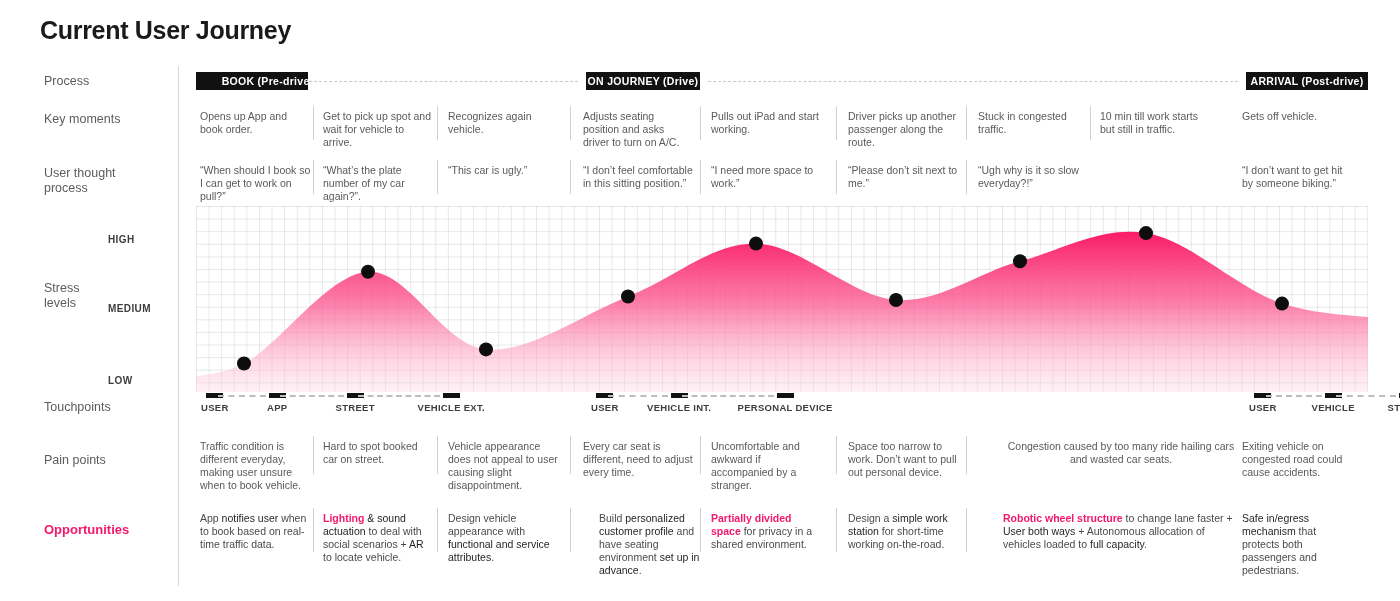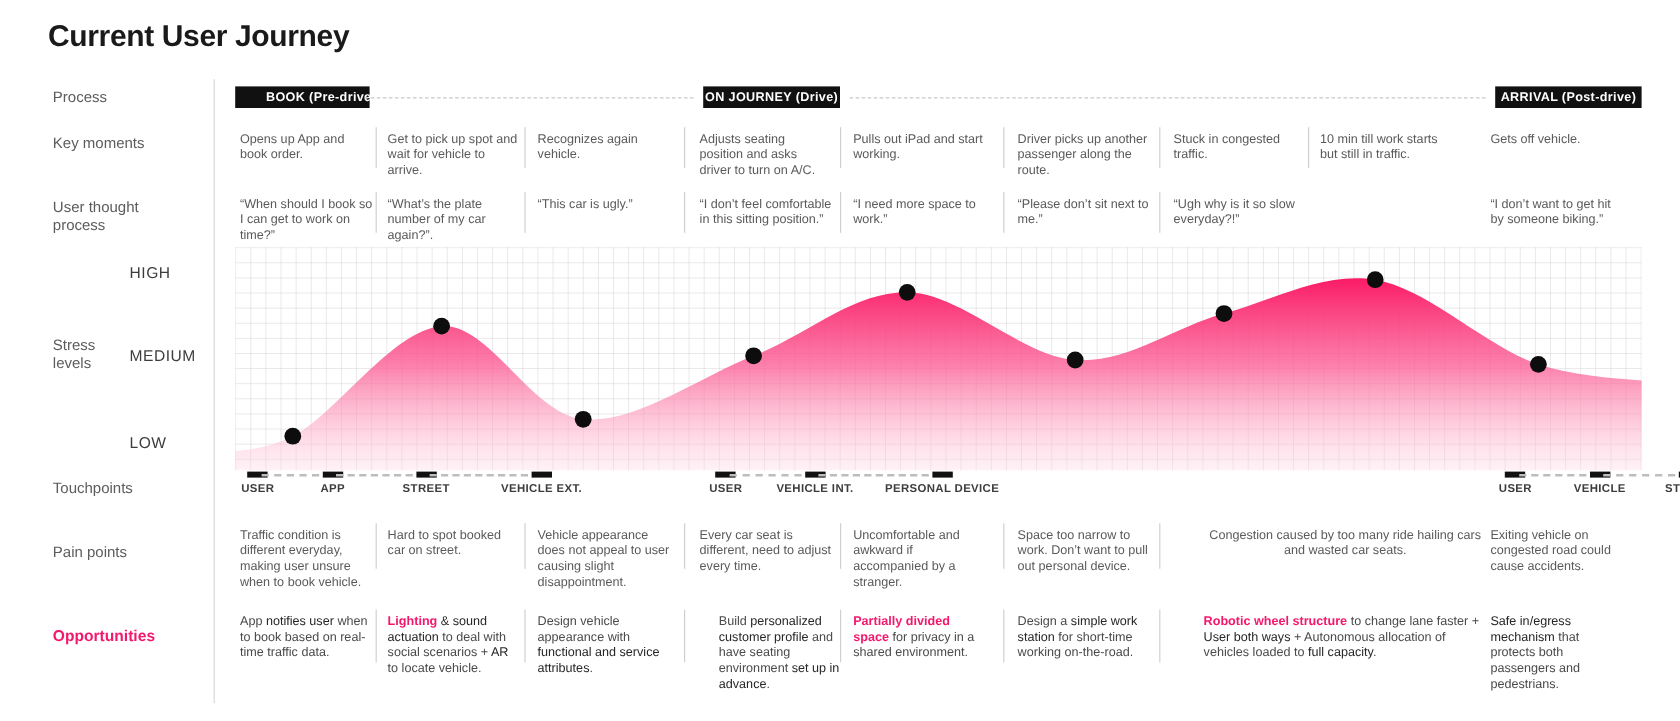--- a/index.html
+++ b/index.html
@@ -33,24 +33,25 @@
     font-size: 12.5px;
     color: #5c5c5c;
     line-height: 15px;
     width: 110px;
   }
   .row-label.accent { color: #f4186d; font-weight: bold; font-size: 13px; }
 
   .axis-label {
     position: absolute;
     left: 108px;
-    font-size: 13px;
-    font-weight: normal;
+    font-size: 10px;
+    font-weight: bold;
     color: #3d3d3d;
     letter-spacing: 0.4px;
+    margin-top: 14px;
   }
 
   
   .vsep {
     position: absolute;
     left: 178px; top: 66px;
     width: 1px; height: 520px;
     background: #d8d8d8;
   }
 
@@ -165,21 +166,21 @@
       <div class="cell-div" style="left: 313px; top: 106px; height: 34px;"></div>
       <div class="cell-div" style="left: 437px; top: 106px; height: 34px;"></div>
       <div class="cell-div" style="left: 570px; top: 106px; height: 34px;"></div>
       <div class="cell-div" style="left: 700px; top: 106px; height: 34px;"></div>
       <div class="cell-div" style="left: 836px; top: 106px; height: 34px;"></div>
       <div class="cell-div" style="left: 966px; top: 106px; height: 34px;"></div>
       <div class="cell-div" style="left: 1090px; top: 106px; height: 34px;"></div>
     </div>
 
   <div id="user-thought-row">
-      <div class="cell" style="left: 200px; top: 164px; width: 112px;">“When should I book so I can get to work on time?”</div>
+      <div class="cell" style="left: 200px; top: 164px; width: 112px;">“When should I book so I can get to work on pull?”</div>
       <div class="cell" style="left: 323px; top: 164px; width: 112px;">“What’s the plate number of my car again?”.</div>
       <div class="cell" style="left: 448px; top: 164px; width: 112px;">“This car is ugly.”</div>
       <div class="cell" style="left: 583px; top: 164px; width: 110px;">“I don’t feel comfortable in this sitting position.”</div>
       <div class="cell" style="left: 711px; top: 164px; width: 110px;">“I need more space to work.”</div>
       <div class="cell" style="left: 848px; top: 164px; width: 112px;">“Please don’t sit next to me.”</div>
       <div class="cell" style="left: 978px; top: 164px; width: 108px;">“Ugh why is it so slow everyday?!”</div>
       <div class="cell" style="left: 1242px; top: 164px; width: 112px;">“I don’t want to get hit by someone biking.”</div>
       <div class="cell-div" style="left: 313px; top: 160px; height: 34px;"></div>
       <div class="cell-div" style="left: 437px; top: 160px; height: 34px;"></div>
       <div class="cell-div" style="left: 570px; top: 160px; height: 34px;"></div>

